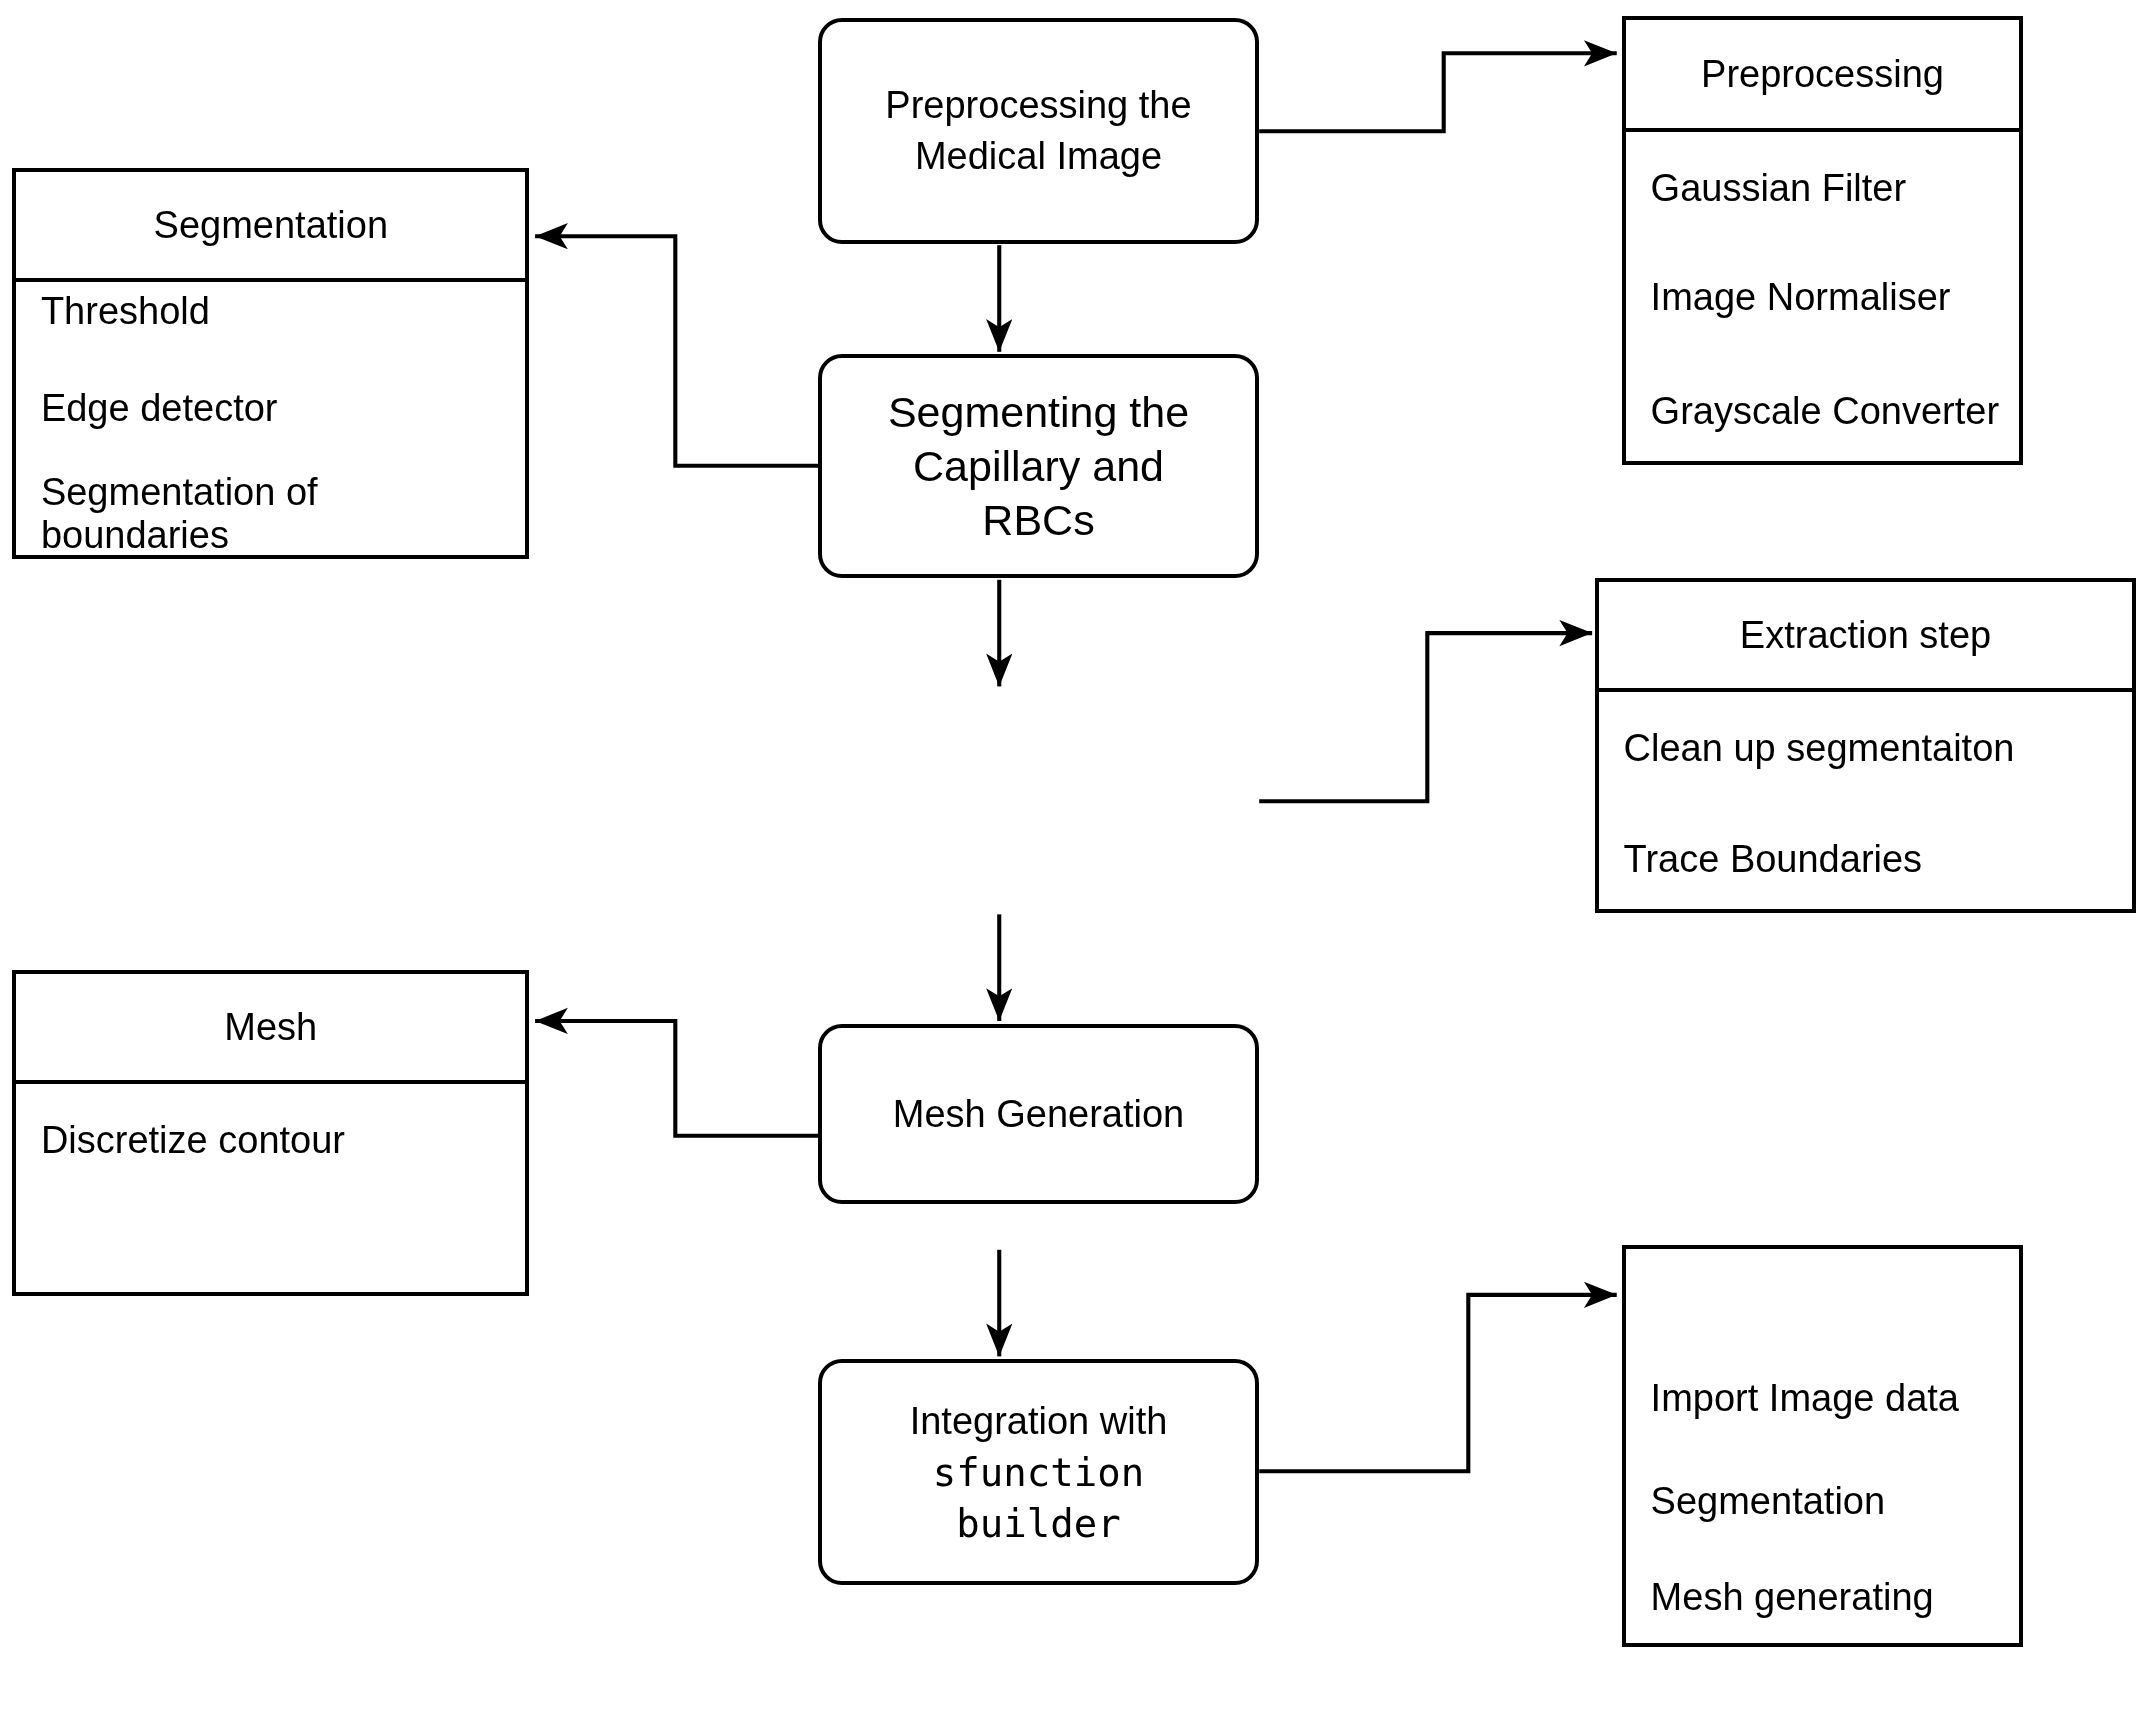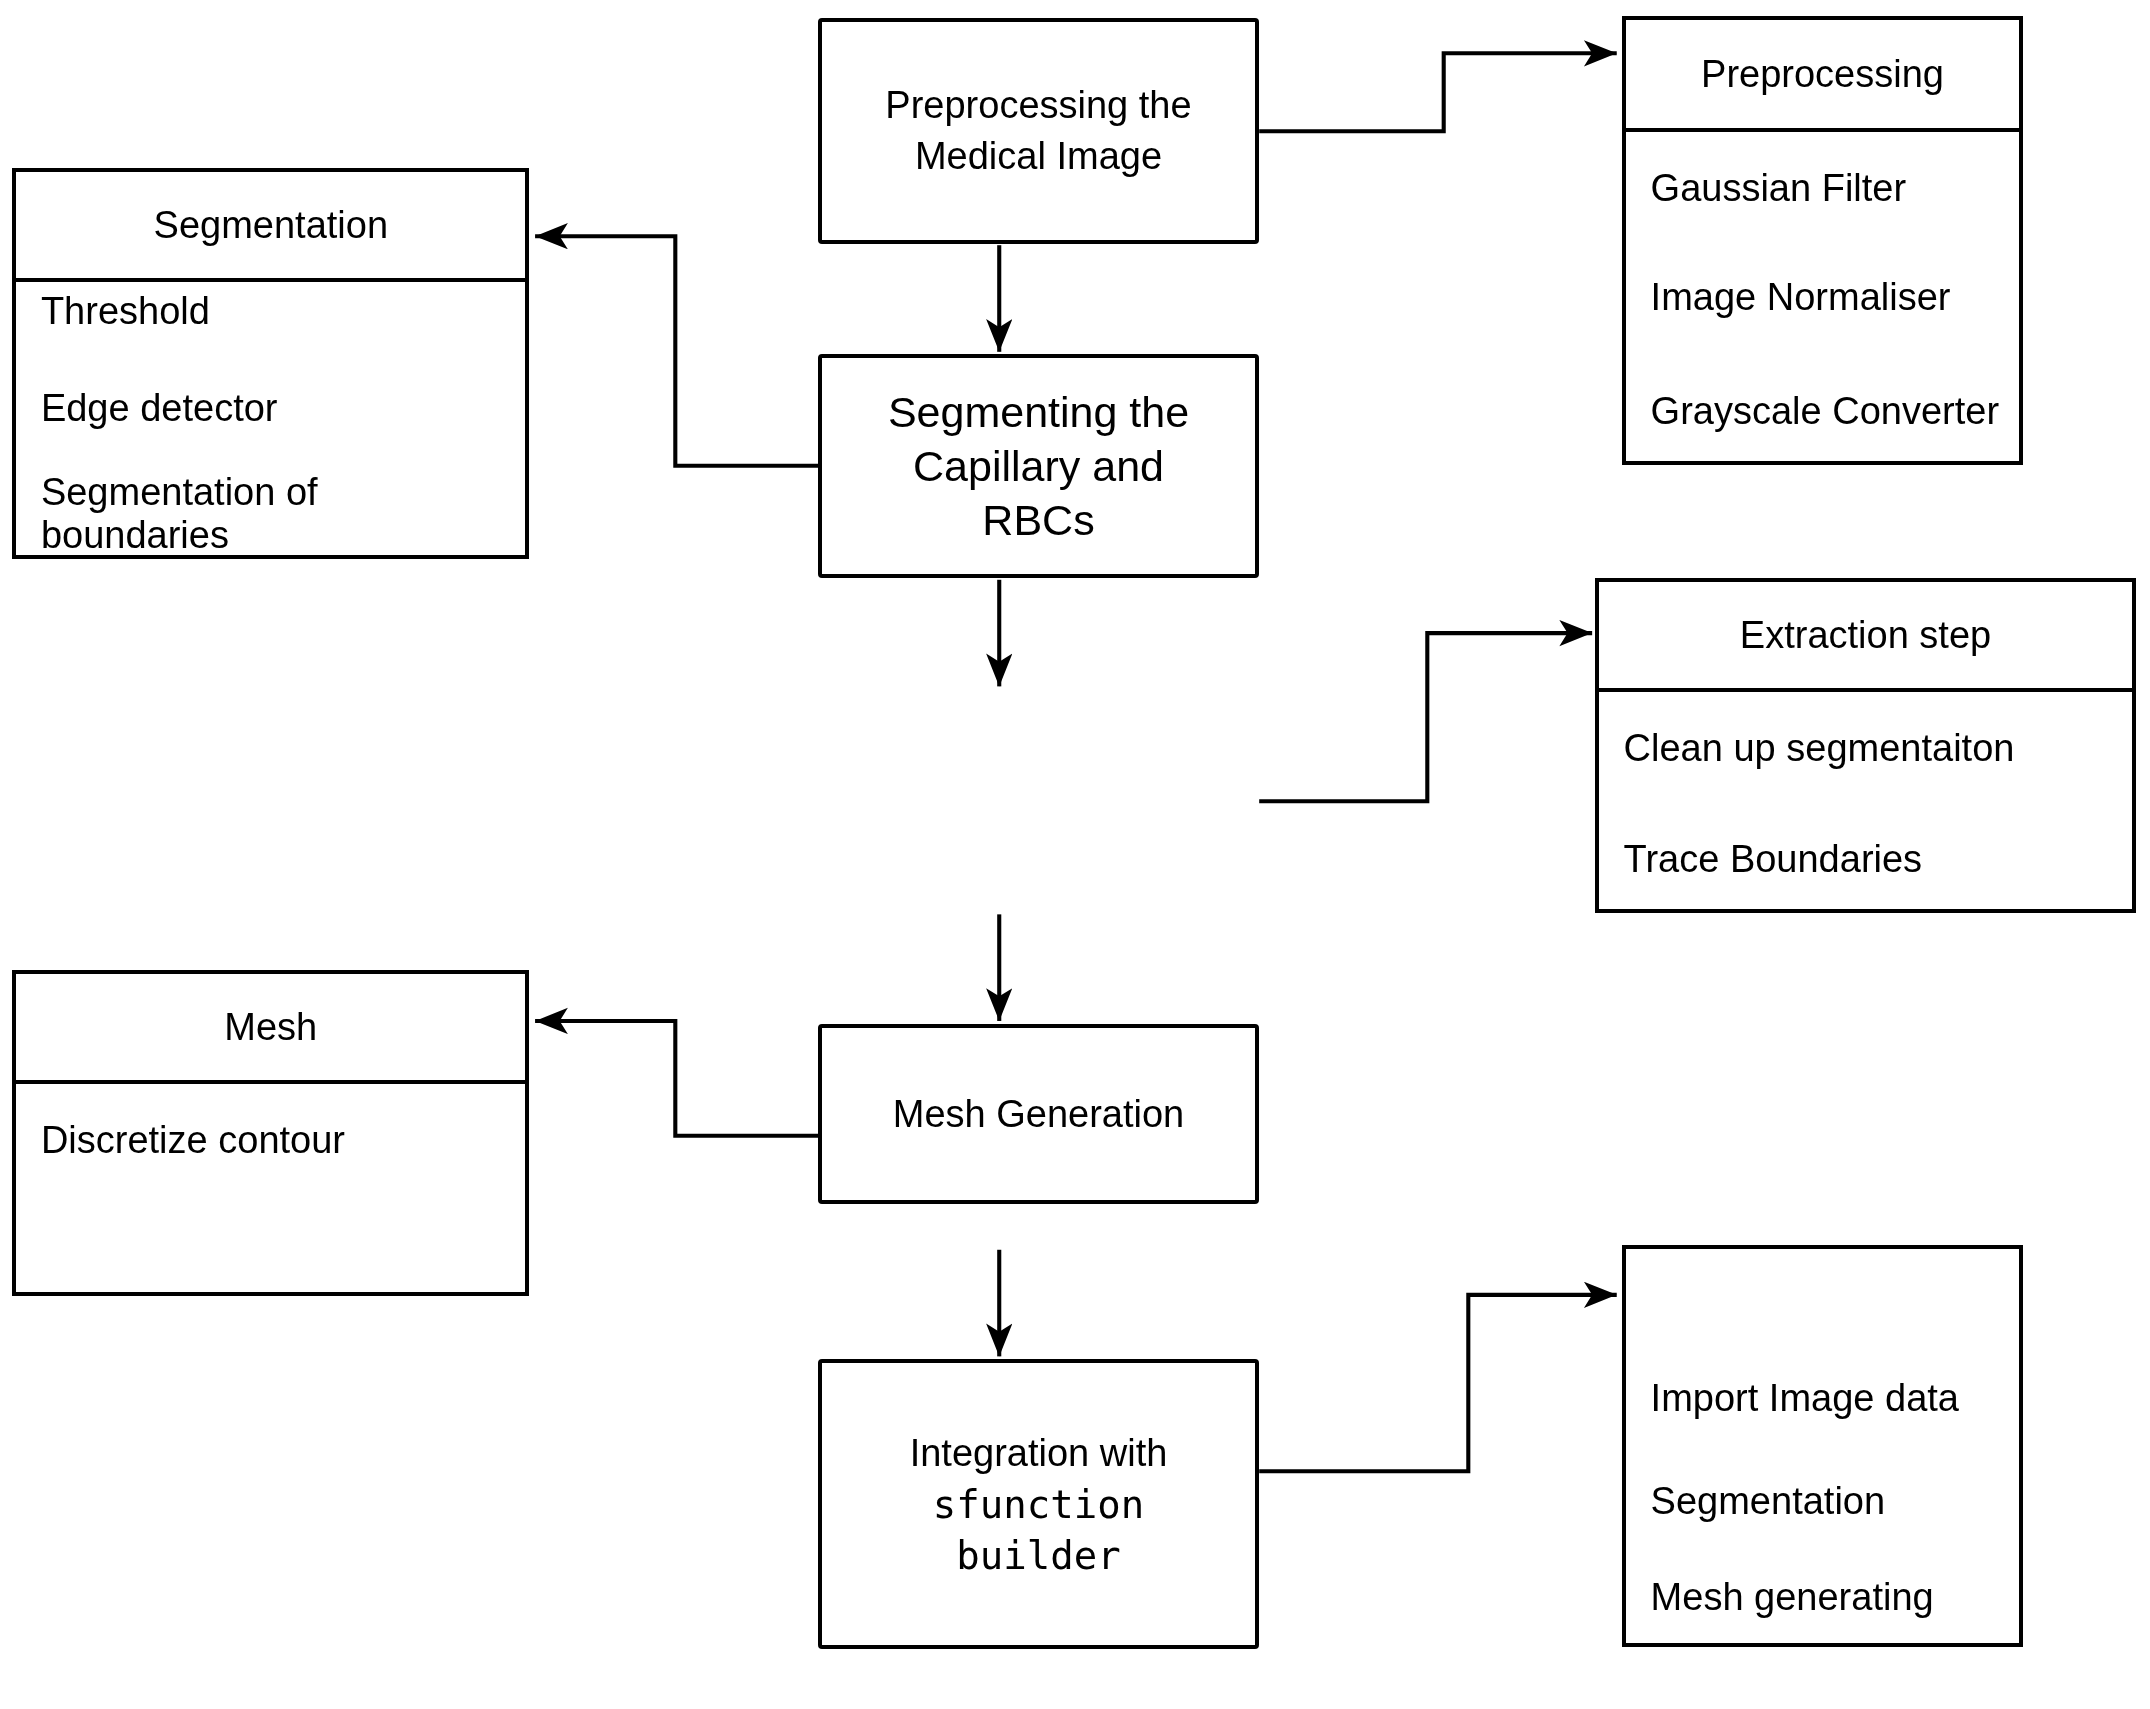--- a/index.html
+++ b/index.html
@@ -18,21 +18,21 @@
   }
   svg.connectors path.flow {
     fill: none;
     stroke: #000000;
     stroke-width: 5;
   }
   .mbox {
     position: absolute;
     box-sizing: border-box;
     border: 4.1px solid #000000;
-    border-radius: 4px;
+    border-radius: 24px;
     background: #ffffff;
     display: flex;
     flex-direction: column;
     align-items: center;
     justify-content: center;
     text-align: center;
   }
   .mbox .lbl {
     white-space: pre-line;
     font-size: 38px;
@@ -110,21 +110,21 @@
     <span class="lbl big">Segmenting the
 Capillary and
 RBCs</span>
   </div>
 
 
   <div class="mbox" style="left:818px; top:1024px; width:441px; height:180px;">
     <span class="lbl">Mesh Generation</span>
   </div>
 
-  <div class="mbox" style="left:818px; top:1359px; width:441px; height:290px;">
+  <div class="mbox" style="left:818px; top:1359px; width:441px; height:226px;">
     <span class="lbl">Integration with</span>
     <span class="code">sfunction
 builder</span>
   </div>
 
   <div class="panel" style="left:12.3px; top:168px; width:517px; height:391px;">
     <div class="panel-head" style="height:106px;">
       <span>Segmentation</span>
     </div>
     <div class="panel-item" style="top:117px;">Threshold</div>

